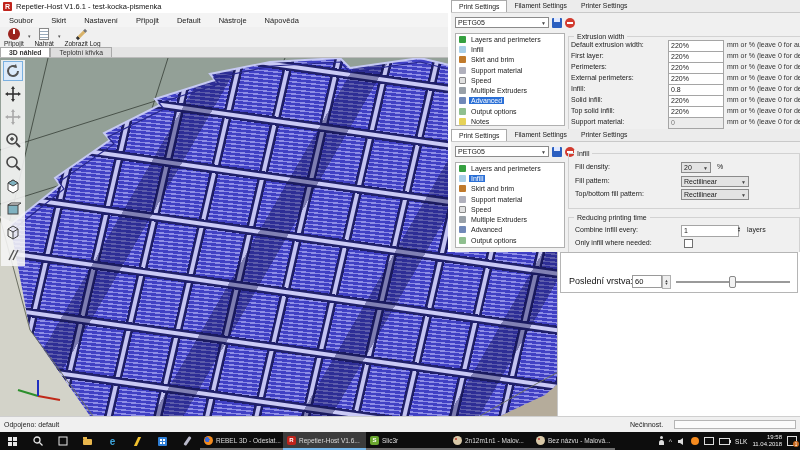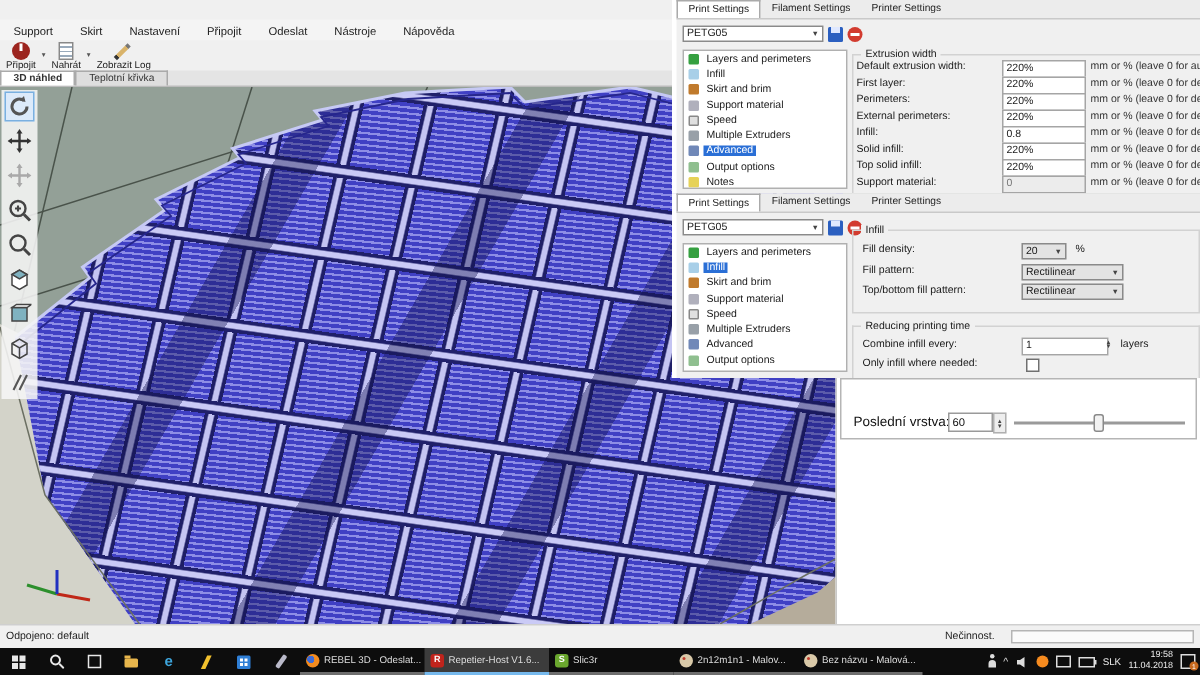--- a/index.html
+++ b/index.html
@@ -122,27 +122,31 @@
   .brush{width:3px;height:10px;background:#b9b9c9;transform:rotate(35deg);border-radius:1px;}
   .ffico{width:9px;height:9px;border-radius:50%;background:radial-gradient(circle at 35% 40%,#3d6bd6 0 30%,#f28b1f 32% 70%,#d85a12 100%);}
   .palette{width:9px;height:9px;border-radius:50%;background:#d9c9a8;position:relative;}
   .palette:after{content:"";position:absolute;left:2px;top:2px;width:2px;height:2px;border-radius:50%;background:#c03a2b;}
 </style>
 </head>
 <body>
 
 <div id="screen">
 
+  <div class="abs titlebar">
+    <span class="appico">R</span>
+    <span>Repetier-Host V1.6.1 - test-kocka-pismenka</span>
+  </div>
 
   <div class="abs menubar">
-    <span>Support</span>
+    <span>Soubor</span>
     <span>Skirt</span>
     <span>Nastavení</span>
     <span>Připojit</span>
-    <span>Odeslat</span>
+    <span>Default</span>
     <span>Nástroje</span>
     <span>Nápověda</span>
   </div>
 
   <div class="abs toolbar">
     <div class="tbtn">
       <span class="ic-connect"></span>
       <span>Připojit</span>
     </div>
     <span class="caret">▾</span>

